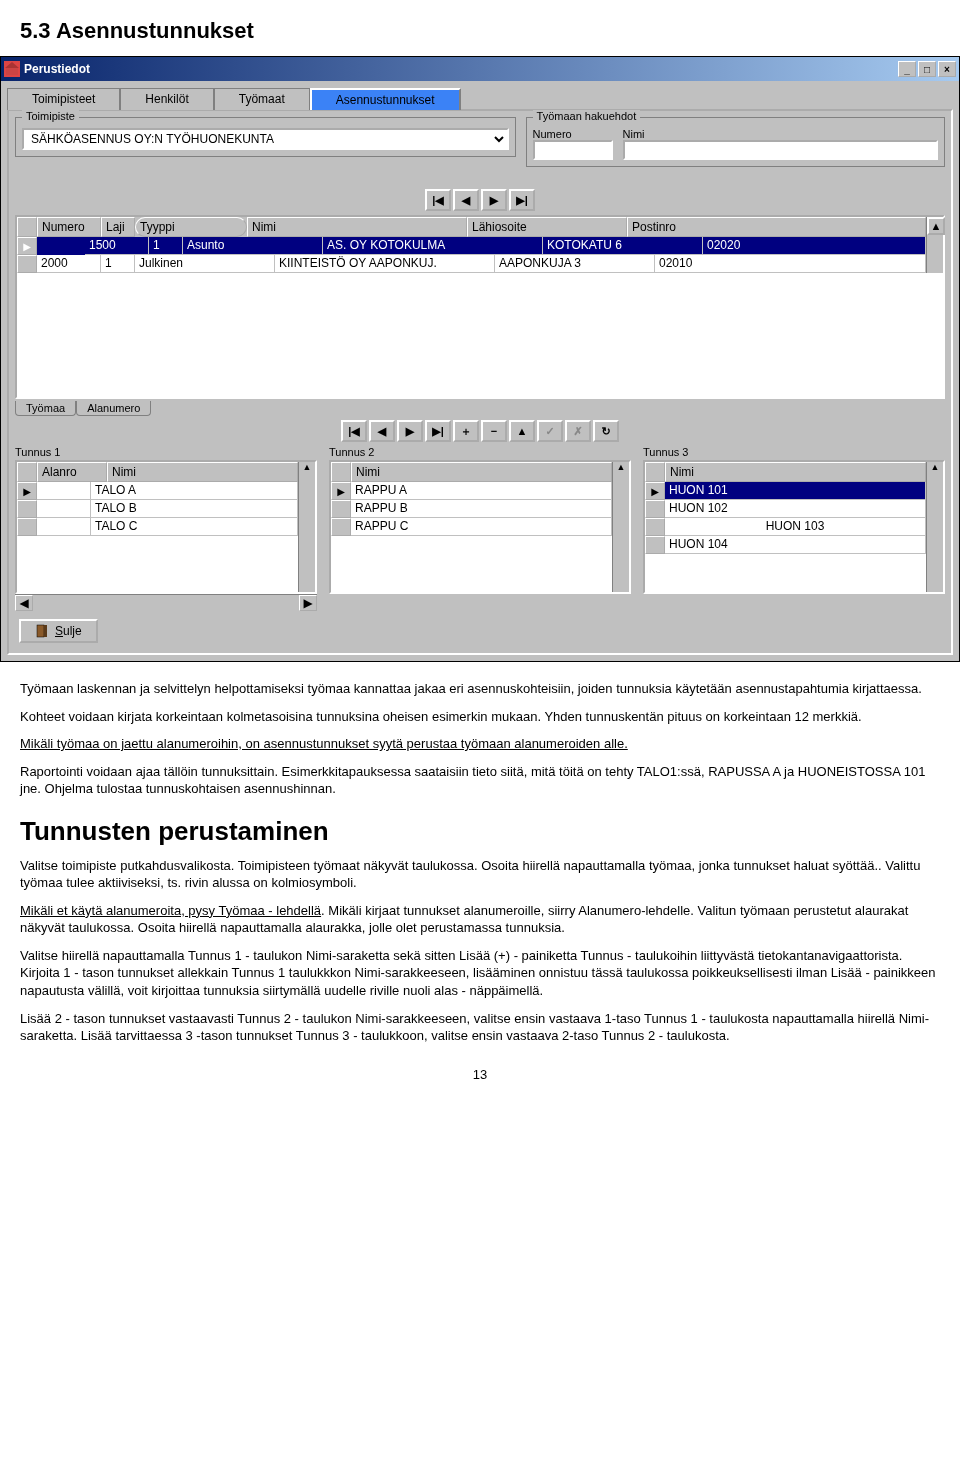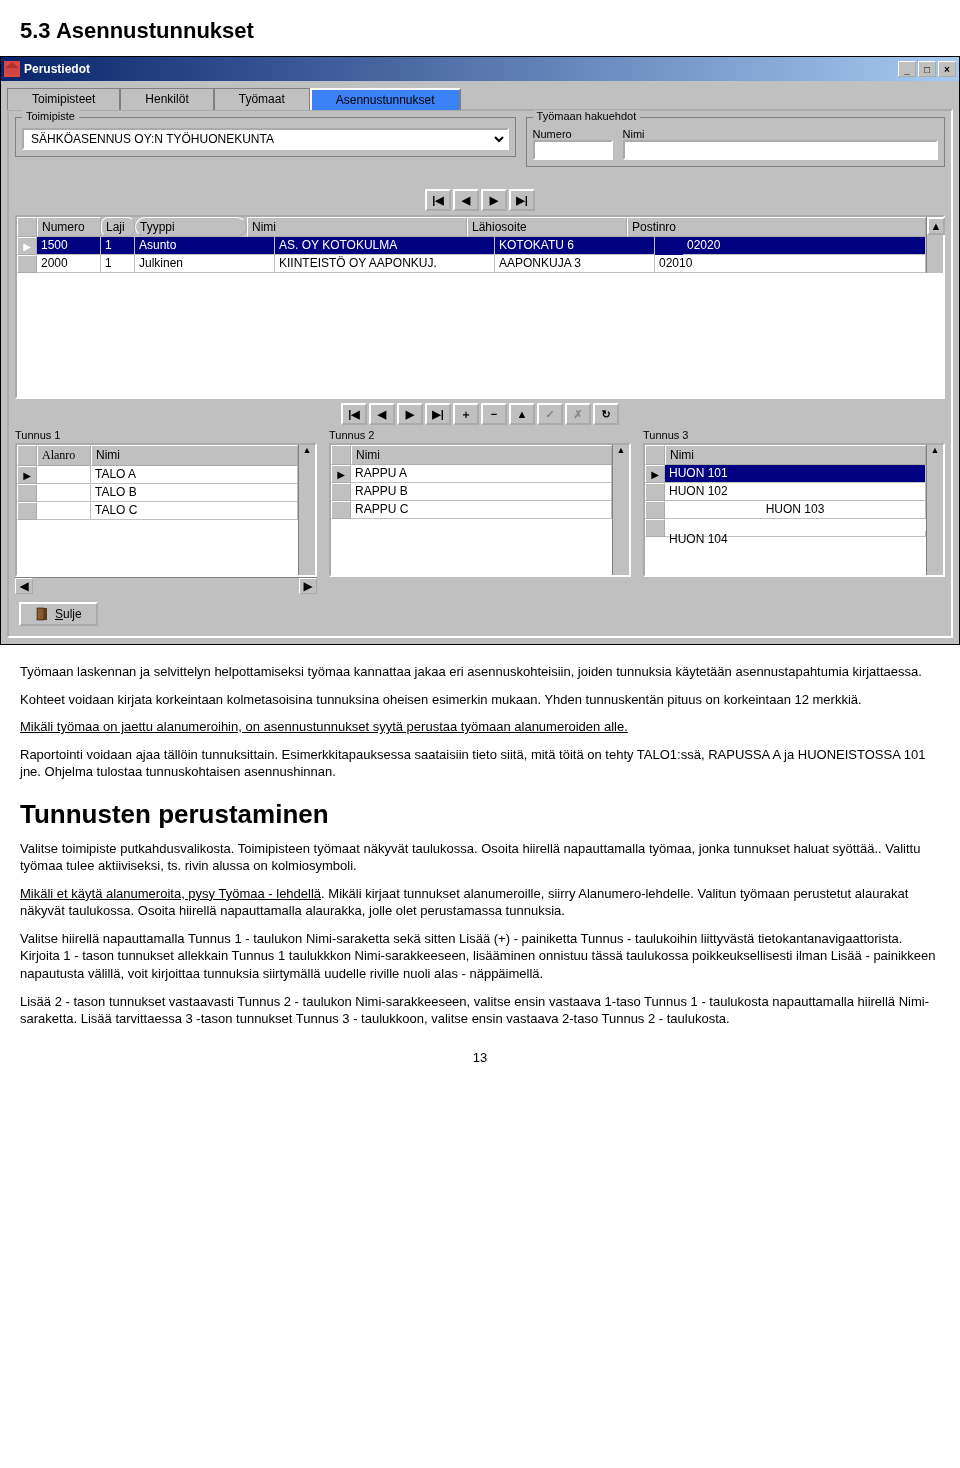--- a/index.html
+++ b/index.html
@@ -217,53 +217,57 @@
       <div class="navbtn">▶</div>
       <div class="navbtn">▶|</div>
     </div>
 
     <div class="grid" style="height:180px;">
       <div style="display:flex;">
         <div style="flex:1; display:flex; flex-direction:column;">
           <div class="grid-head">
             <div class="rowhdr"></div>
             <div class="grid-head-cell" style="width:64px;">Numero</div>
-            <div class="grid-head-cell" style="width:34px;border-radius:7px;">Laji</div>
+            <div class="grid-head-cell" style="width:34px;">Laji</div>
             <div class="grid-head-cell" style="width:112px;border-radius:10px;">Tyyppi</div>
             <div class="grid-head-cell" style="width:220px;">Nimi</div>
             <div class="grid-head-cell" style="width:160px;">Lähiosoite</div>
             <div class="grid-head-cell" style="flex:1;">Postinro</div>
           </div>
           <div class="grid-body" style="flex:1;">
             <div class="grid-row selected">
               <div class="rowhdr">▶</div>
-              <div class="grid-cell" style="width:64px;">1500</div>
+              <div class="grid-cell" style="width:64px;margin-left:48px;">1500</div>
               <div class="grid-cell" style="width:34px;">1</div>
               <div class="grid-cell" style="width:140px;">Asunto</div>
               <div class="grid-cell" style="width:220px;">AS. OY KOTOKULMA</div>
               <div class="grid-cell" style="width:160px;">KOTOKATU 6</div>
-              <div class="grid-cell" style="flex:1;margin-left:28px;">02020</div>
+              <div class="grid-cell" style="flex:1;">02020</div>
             </div>
             <div class="grid-row">
               <div class="rowhdr"></div>
               <div class="grid-cell" style="width:64px;">2000</div>
               <div class="grid-cell" style="width:34px;">1</div>
               <div class="grid-cell" style="width:140px;">Julkinen</div>
               <div class="grid-cell" style="width:220px;">KIINTEISTÖ OY AAPONKUJ.</div>
               <div class="grid-cell" style="width:160px;">AAPONKUJA 3</div>
               <div class="grid-cell" style="flex:1;">02010</div>
             </div>
           </div>
         </div>
         <div class="vscroll">
           <div class="navbtn" style="width:14px;height:14px;">▲</div>
         </div>
       </div>
     </div>
 
+    <div class="subtabs">
+      <div class="subtab active">Työmaa</div>
+      <div class="subtab">Alanumero</div>
+    </div>
 
     <div class="toolbar2">
       <div class="navbtn">|◀</div>
       <div class="navbtn">◀</div>
       <div class="navbtn">▶</div>
       <div class="navbtn">▶|</div>
       <div class="navbtn">＋</div>
       <div class="navbtn">−</div>
       <div class="navbtn">▲</div>
       <div class="navbtn" style="color:#888;">✓</div>
@@ -272,21 +276,21 @@
     </div>
 
     <div class="triple">
 
       <div class="triple-col">
         <label>Tunnus 1</label>
         <div class="mini-grid">
           <div class="mini-body">
             <div class="mini-head">
               <div class="rowhdr"></div>
-              <div class="mini-head-cell" style="width:54px;font-family:Liberation Serif, serif;">Alanro</div>
+              <div class="mini-head-cell" style="width:70px;">Alanro</div>
               <div class="mini-head-cell" style="flex:1;">Nimi</div>
             </div>
             <div class="mini-row">
               <div class="rowhdr">▶</div>
               <div class="mini-cell" style="width:54px;"></div>
               <div class="mini-cell" style="flex:1;">TALO A</div>
             </div>
             <div class="mini-row">
               <div class="rowhdr"></div>
               <div class="mini-cell" style="width:54px;"></div>
@@ -351,21 +355,21 @@
             <div class="mini-row">
               <div class="rowhdr"></div>
               <div class="mini-cell" style="flex:1;">HUON 102</div>
             </div>
             <div class="mini-row">
               <div class="rowhdr"></div>
               <div class="mini-cell" style="flex:1;text-align:center;">HUON 103</div>
             </div>
             <div class="mini-row">
               <div class="rowhdr"></div>
-              <div class="mini-cell" style="flex:1;margin-top:12px;">HUON 104</div>
+              <div class="mini-cell" style="flex:1;">HUON 104</div>
             </div>
           </div>
           <div class="vscroll">
             <div style="font-size:9px;text-align:center;">▲</div>
           </div>
         </div>
       </div>
     </div>
 
     <div class="close-btn">

